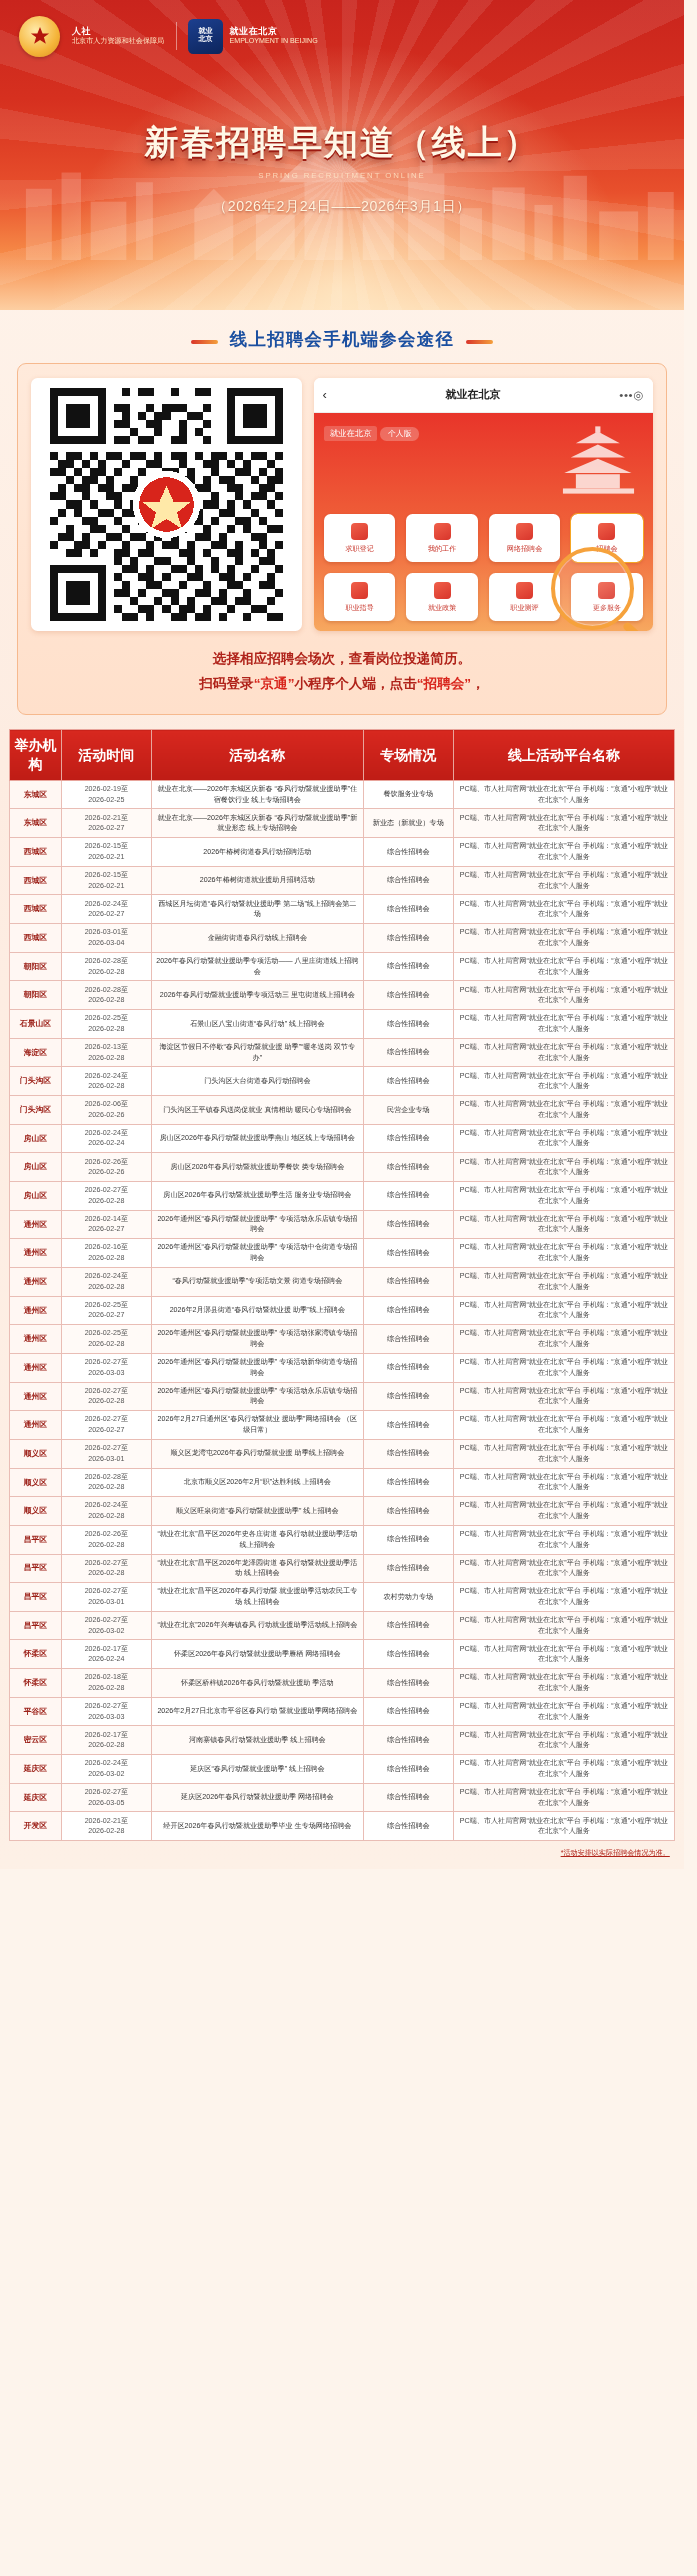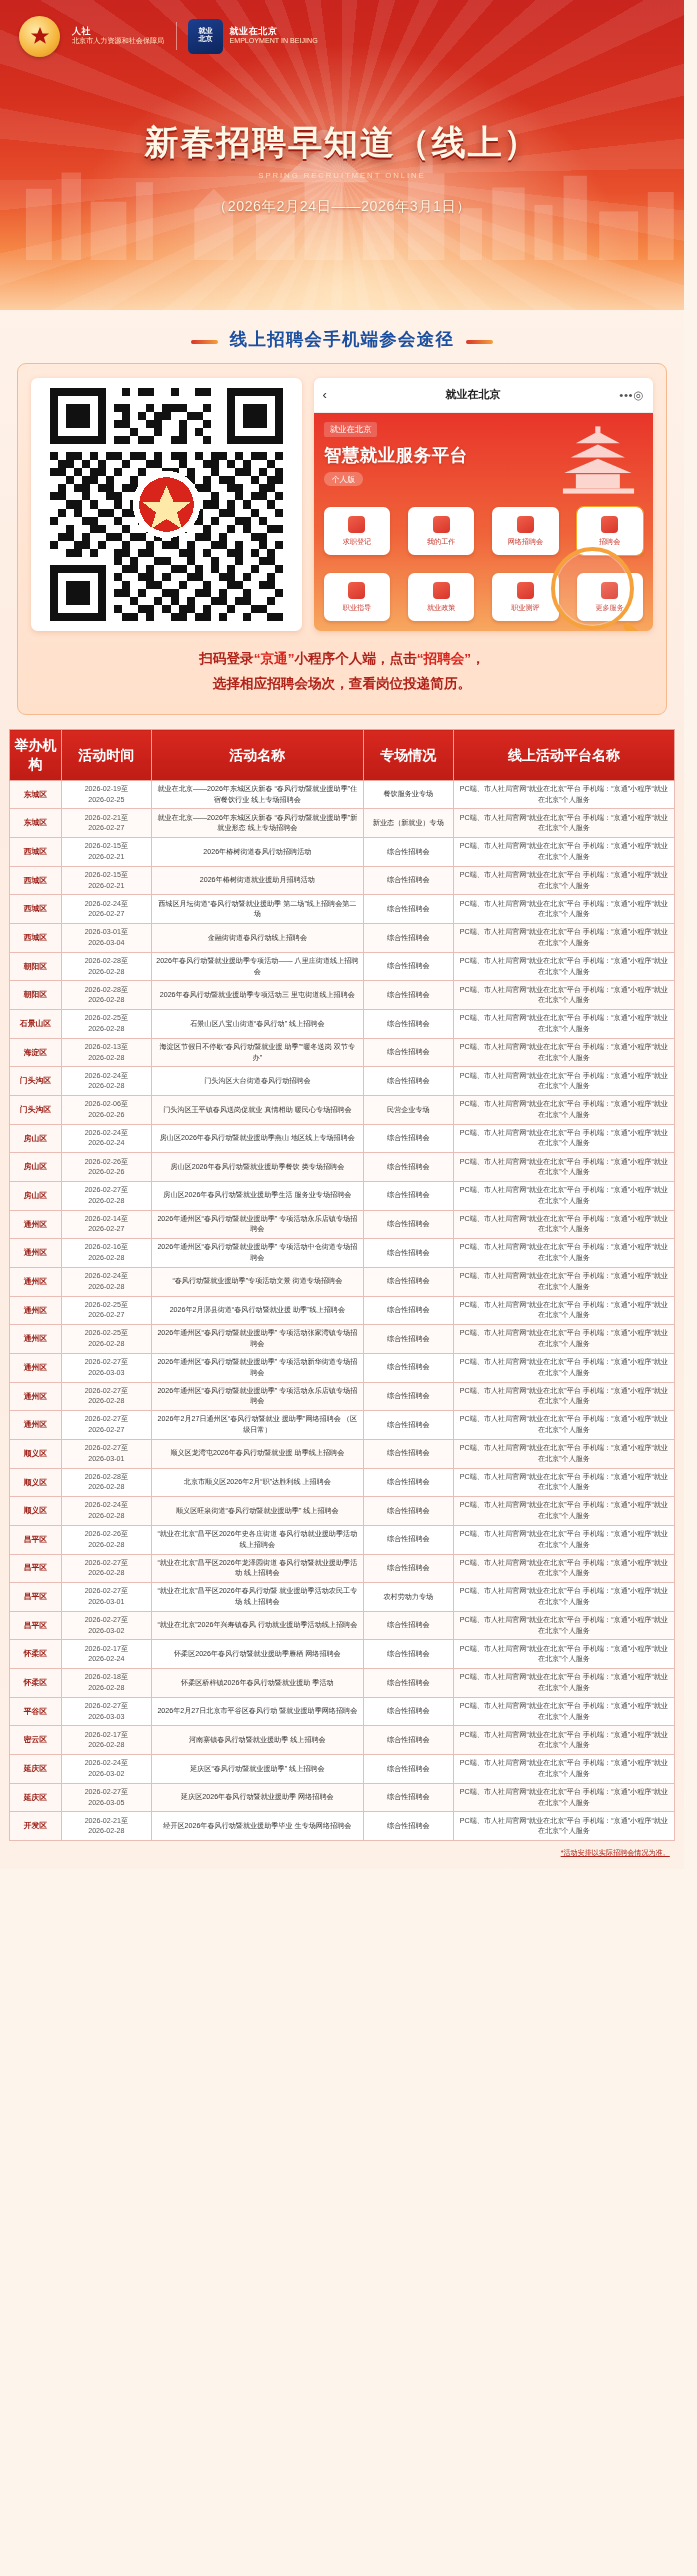--- a/index.html
+++ b/index.html
@@ -122,21 +122,21 @@
   .phone-bar .dots { font-size:11.6px; color:#555; letter-spacing:0.6px;}
   .mini-head { padding:9px 10.3px 2.6px; color:#fff; }
   .mini-head .mh-logo { font-size:8.4px; background:rgba(255,255,255,.2); display:inline-block; padding:1.9px 5.8px; border-radius:2.6px;}
   .mini-head .mh-title { font-family:"DejaVu Serif",serif; font-size:17.4px; font-weight:bold; margin-top:6.5px; letter-spacing:0.6px; text-shadow:0 1.3px 2.6px rgba(120,20,10,.4); }
   .mini-head .mh-tag { display:inline-block;margin-top:5.2px;font-size:7.8px;background:rgba(255,255,255,.25);padding:1.3px 7.8px;border-radius:6.5px; }
   .temple {
     position:absolute; right:6.5px; top:43px; width:97px; height:78px; opacity:.9;
   }
   .mini-grid {
     position:absolute; left:0; right:0; bottom:10.3px;
-    display:grid; grid-template-columns:repeat(4,1fr); gap:18px; padding:0 10.3px;
+    display:grid; grid-template-columns:repeat(4,1fr); gap:11px; padding:0 10.3px;
   }
   .mini-cell {
     background:#fff; border-radius:6.5px; height:48px;
     display:flex;flex-direction:column;align-items:center;justify-content:center;gap:3.9px;
     font-size:7.1px;color:#c8352a;
     box-shadow:0 1.3px 3.2px rgba(120,30,10,.18);
   }
   .mini-cell .mc-ico { width:17px;height:17px;border-radius:3.9px;background:linear-gradient(150deg,#f0604a,#d8352b); }
   .mini-cell.hl { outline:1.9px solid #f5a623; }
   .magnifier {
@@ -481,21 +481,20 @@
       </div>
 
       <div class="qr-right">
         <div class="phone-bar">
           <span class="back">‹</span>
           <span class="ptitle">就业在北京</span>
           <span class="dots">•••◎</span>
         </div>
         <div class="mini-head">
           <span class="mh-logo">就业在北京</span>
-          <div class="mh-title">智慧就业服务平台</div>
           <span class="mh-tag">个人版</span>
         </div>
         <svg class="temple" viewBox="0 0 150 120">
           <g fill="#ffffff" opacity=".85">
             <rect x="70" y="8" width="8" height="10"></rect>
             <path d="M40 34 L74 16 L108 34 Z"></path>
             <path d="M32 56 L74 36 L116 56 Z"></path>
             <path d="M22 80 L74 58 L126 80 Z"></path>
             <rect x="40" y="82" width="68" height="22"></rect>
             <rect x="20" y="104" width="110" height="8"></rect>
@@ -533,24 +532,24 @@
           <div class="mini-cell">
             <span class="mc-ico"></span>
             <span>更多服务</span>
           </div>
         </div>
         <div class="magnifier"></div>
       </div>
     </div>
 
     <div class="qr-note">
+      <div>选择相应招聘会场次，查看岗位投递简历。</div>
       <div>
         <span>扫码登录</span><span class="hi">“京通”</span><span>小程序个人端，点击</span><span class="hi">“招聘会”</span><span>，</span>
       </div>
-      <div>选择相应招聘会场次，查看岗位投递简历。</div>
     </div>
   </div>
 
   <div class="table-wrap">
     <table class="sched">
       <thead>
         <tr>
           <th>举办机构</th>
           <th>活动时间</th>
           <th>活动名称</th>

